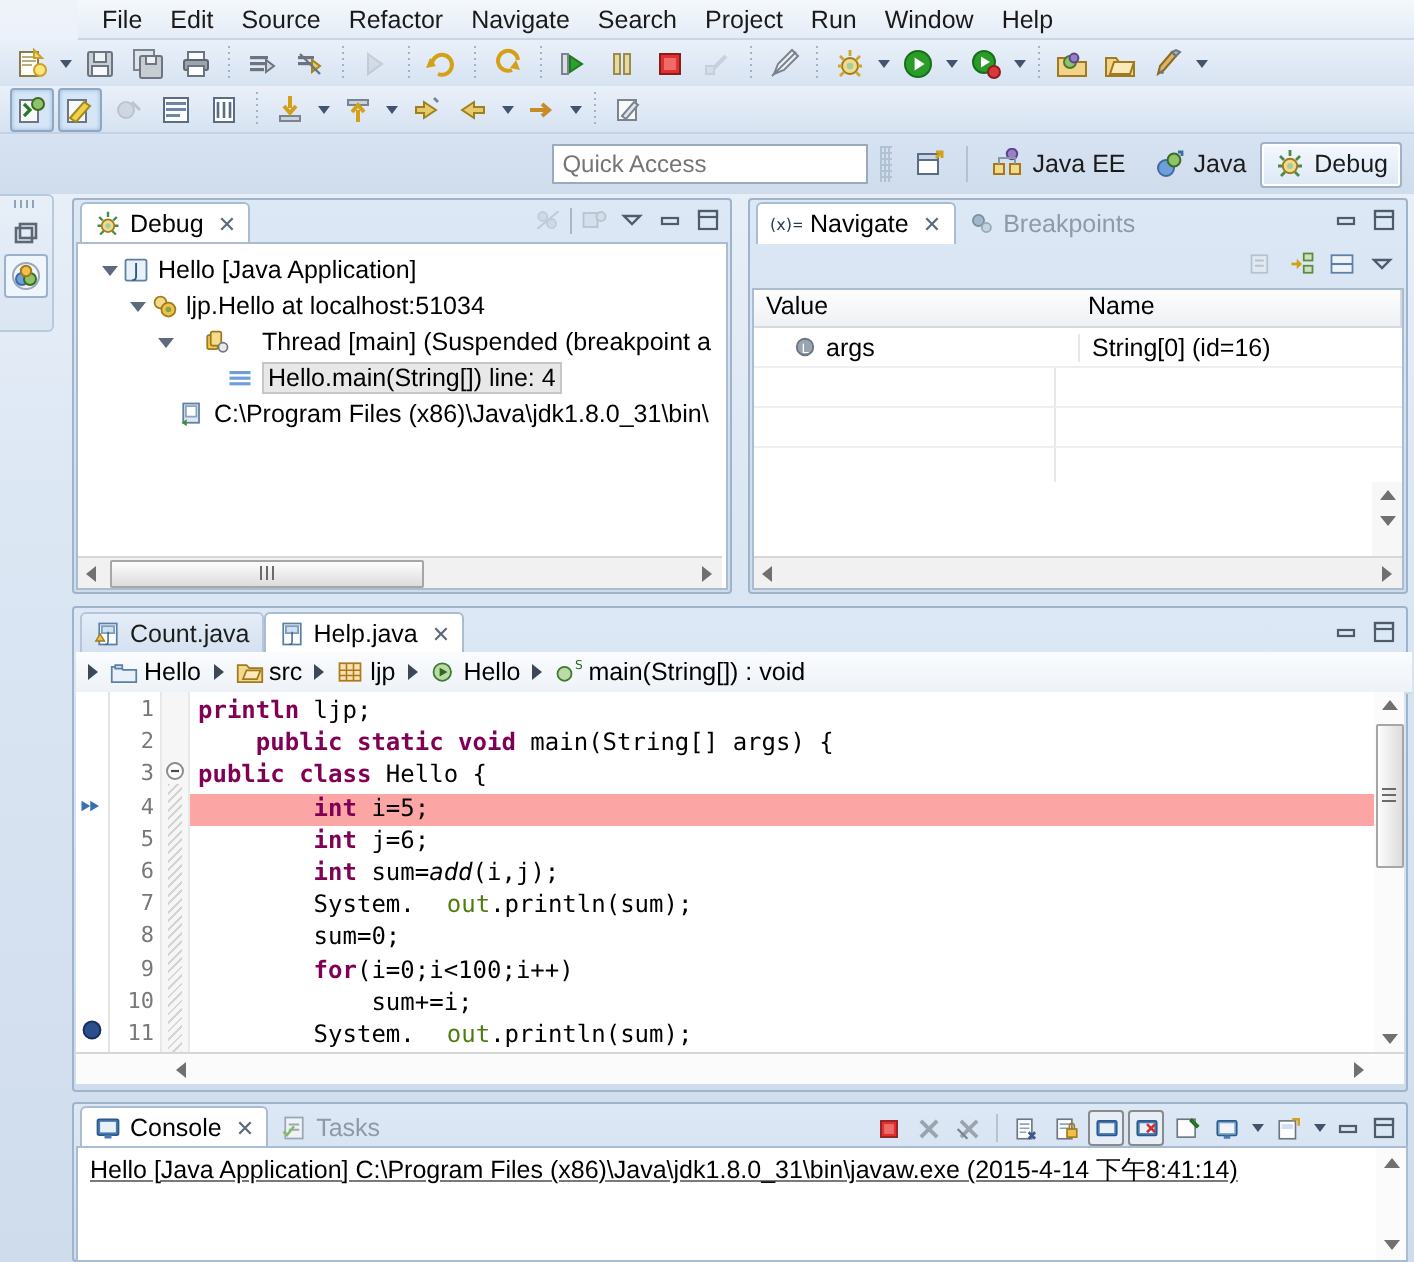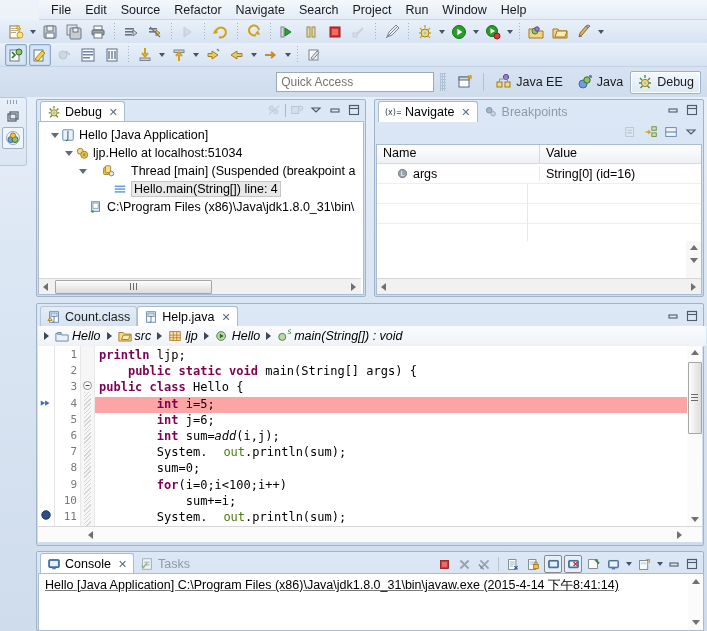--- a/index.html
+++ b/index.html
@@ -240,21 +240,21 @@
   .grip-h { width:8px;height:7px;background:repeating-linear-gradient(to right,#6a6a6a 0 1px,transparent 1px 3px);}
   .grip-v { width:7px;height:8px;background:repeating-linear-gradient(to bottom,#6a6a6a 0 1px,transparent 1px 3px);}
 
   
   .breadcrumb {
     height:20px; display:flex; align-items:center;
     background: linear-gradient(to bottom,#fafcfe,#eef2f7);
     border-bottom:1px solid #d2dae3;
     font-size:12.5px; padding-left:4px; gap:2px;
   }
-  .bc-seg { display:flex;align-items:flex-start;gap:3px;padding:0 2px;font-style:italic;}
+  .bc-seg { display:flex;align-items:flex-start;gap:3px;padding:0 2px;}
   .bc-arrow { width:0;height:0;
     border-top:4px solid transparent;border-bottom:4px solid transparent;border-left:5px solid #3c4757;
     margin:0 2px;}
   .code-area {
     position:absolute; inset:0;
     display:flex;
     background:#fff;
     font-family:"DejaVu Sans Mono", monospace;
     font-size:12px;
   }
@@ -809,22 +809,22 @@
       </div>
       <div class="ptool">
         <svg class="ico" width="12" height="12" viewBox="0 0 12 12">
           <path d="M2 4 h8 l-4 4 z" fill="none" stroke="#4e5b6b" stroke-width="1.2"></path>
         </svg>
       </div>
     </div>
 
     <div class="panel" style="left:1px; top:44px; width:324px; height:149px;">
       <div class="tbl-head">
+        <div class="th" style="flex:1; border-right:none;">Value</div>
         <div class="th" style="width:150px;">Name</div>
-        <div class="th" style="flex:1; border-right:none;">Value</div>
       </div>
 
       <div class="tbl-row">
         <div class="td colsplit" style="width:150px;">
           <span style="display:flex;margin-left:14px;">
             <svg class="ico" width="11" height="11" viewBox="0 0 12 12">
               <circle cx="6" cy="6" r="4.5" fill="#9aa4af" stroke="#6d7680"></circle>
               <text x="6" y="9" font-size="7" text-anchor="middle" fill="#fff" font-family="DejaVu Sans, sans-serif">L</text>
             </svg>
           </span>
@@ -873,21 +873,21 @@
     <div class="tabrow" style="height:23px;">
       <div class="vtab inactive" style="color:#1d1d1d; background:linear-gradient(to bottom,#e4edf8,#d4e1f0); border:1px solid #b6c6d8; border-bottom:none;">
         <span style="display:flex">
           <svg class="ico" width="14" height="14" viewBox="0 0 16 16">
             <rect x="3" y="2" width="10" height="12" fill="#fdfdfd" stroke="#5b7fa6"></rect>
             <rect x="4.5" y="3.5" width="7" height="4" fill="#cfe0f2" stroke="#7a9cbd"></rect>
             <text x="8" y="12.5" font-size="8" text-anchor="middle" fill="#2b5a8a" font-family="DejaVu Sans, sans-serif">J</text>
             <path d="M1 12 l2.5-4 2.5 4 z" fill="#f0c04a" stroke="#a07a1c" stroke-width=".8"></path>
           </svg>
         </span>
-        <span>Count.class</span>
+        <span>Count.java</span>
       </div>
 
       <div class="vtab active">
         <span style="display:flex">
           <svg class="ico" width="14" height="14" viewBox="0 0 16 16">
             <rect x="3" y="2" width="10" height="12" fill="#fdfdfd" stroke="#5b7fa6"></rect>
             <rect x="4.5" y="3.5" width="7" height="4" fill="#cfe0f2" stroke="#7a9cbd"></rect>
             <text x="8" y="12.5" font-size="8" text-anchor="middle" fill="#2b5a8a" font-family="DejaVu Sans, sans-serif">J</text>
           </svg>
         </span>

